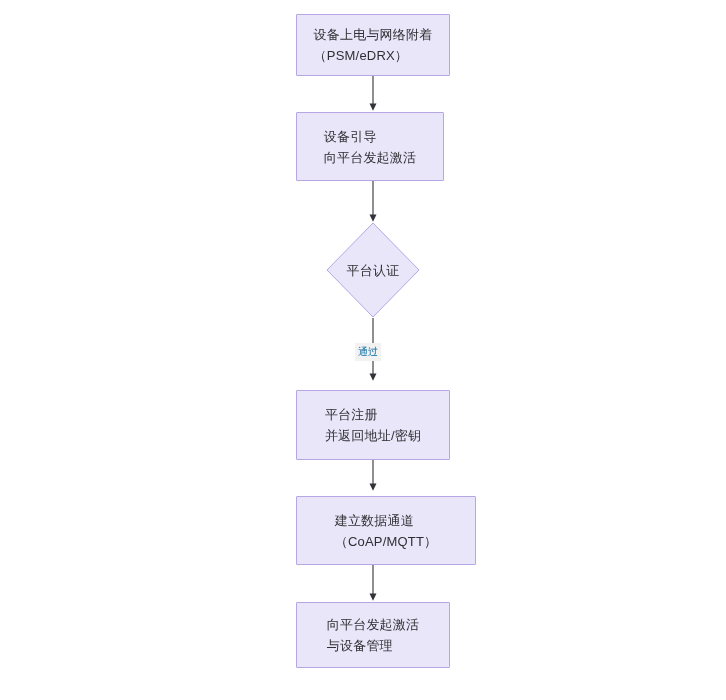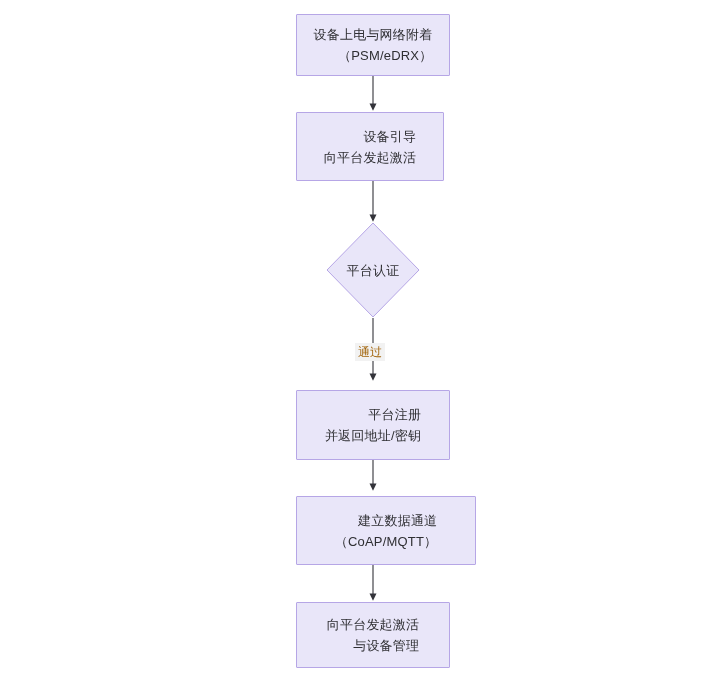--- a/index.html
+++ b/index.html
@@ -30,21 +30,21 @@
     height: 700px;
     pointer-events: none;
   }
 
   .node {
     position: absolute;
     box-sizing: border-box;
     display: flex;
     align-items: center;
     justify-content: center;
-    text-align: right;
+    text-align: left;
   }
 
   .node.process {
     background: #e9e6f9;
     border: 1px solid #b6a6e6;
     border-radius: 1px;
   }
 
   .node-label {
     font-size: 13px;
@@ -75,23 +75,23 @@
     justify-content: center;
     font-size: 13px;
     line-height: 21px;
     color: #2f2f33;
     letter-spacing: 0.2px;
     white-space: pre-line;
   }
 
   .edge-label {
     position: absolute;
-    font-size: 12px;
+    font-size: 10px;
     line-height: 16px;
-    color: #a16207;
+    color: #0369a1;
     background: #f2f2f2;
     padding: 1px 3px;
     white-space: nowrap;
   }
 </style>
 </head>
 <body>
 
 <div id="canvas">
 

